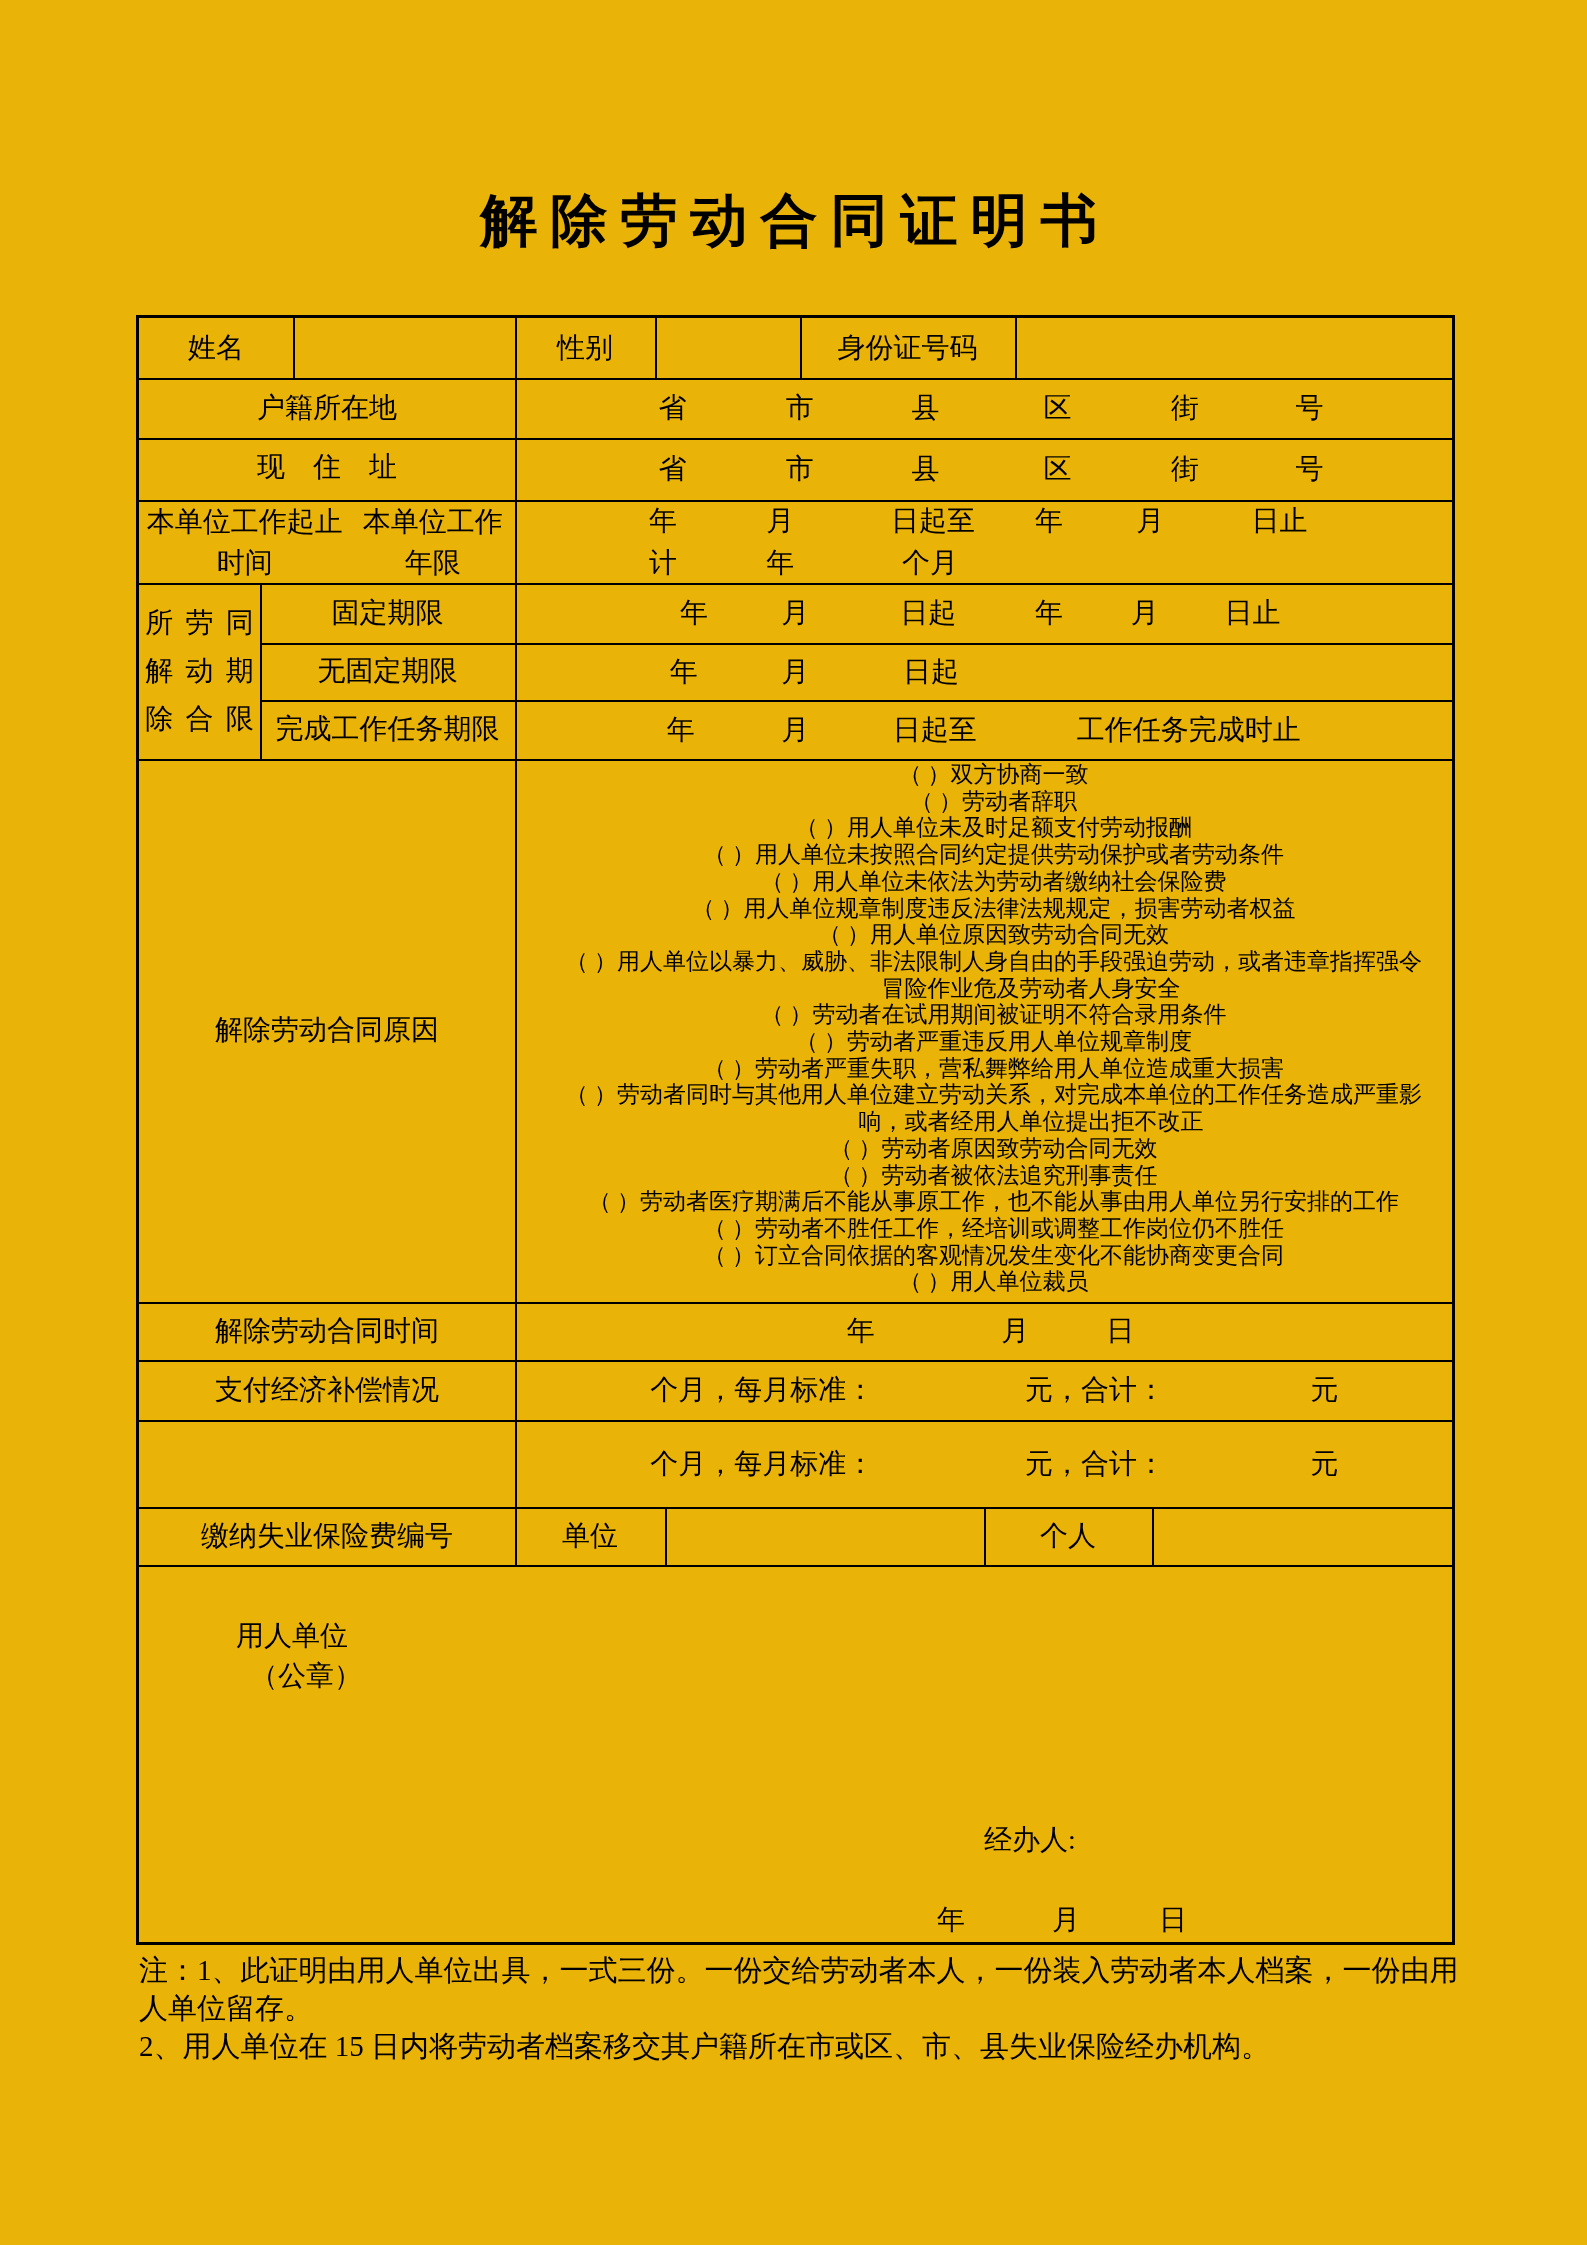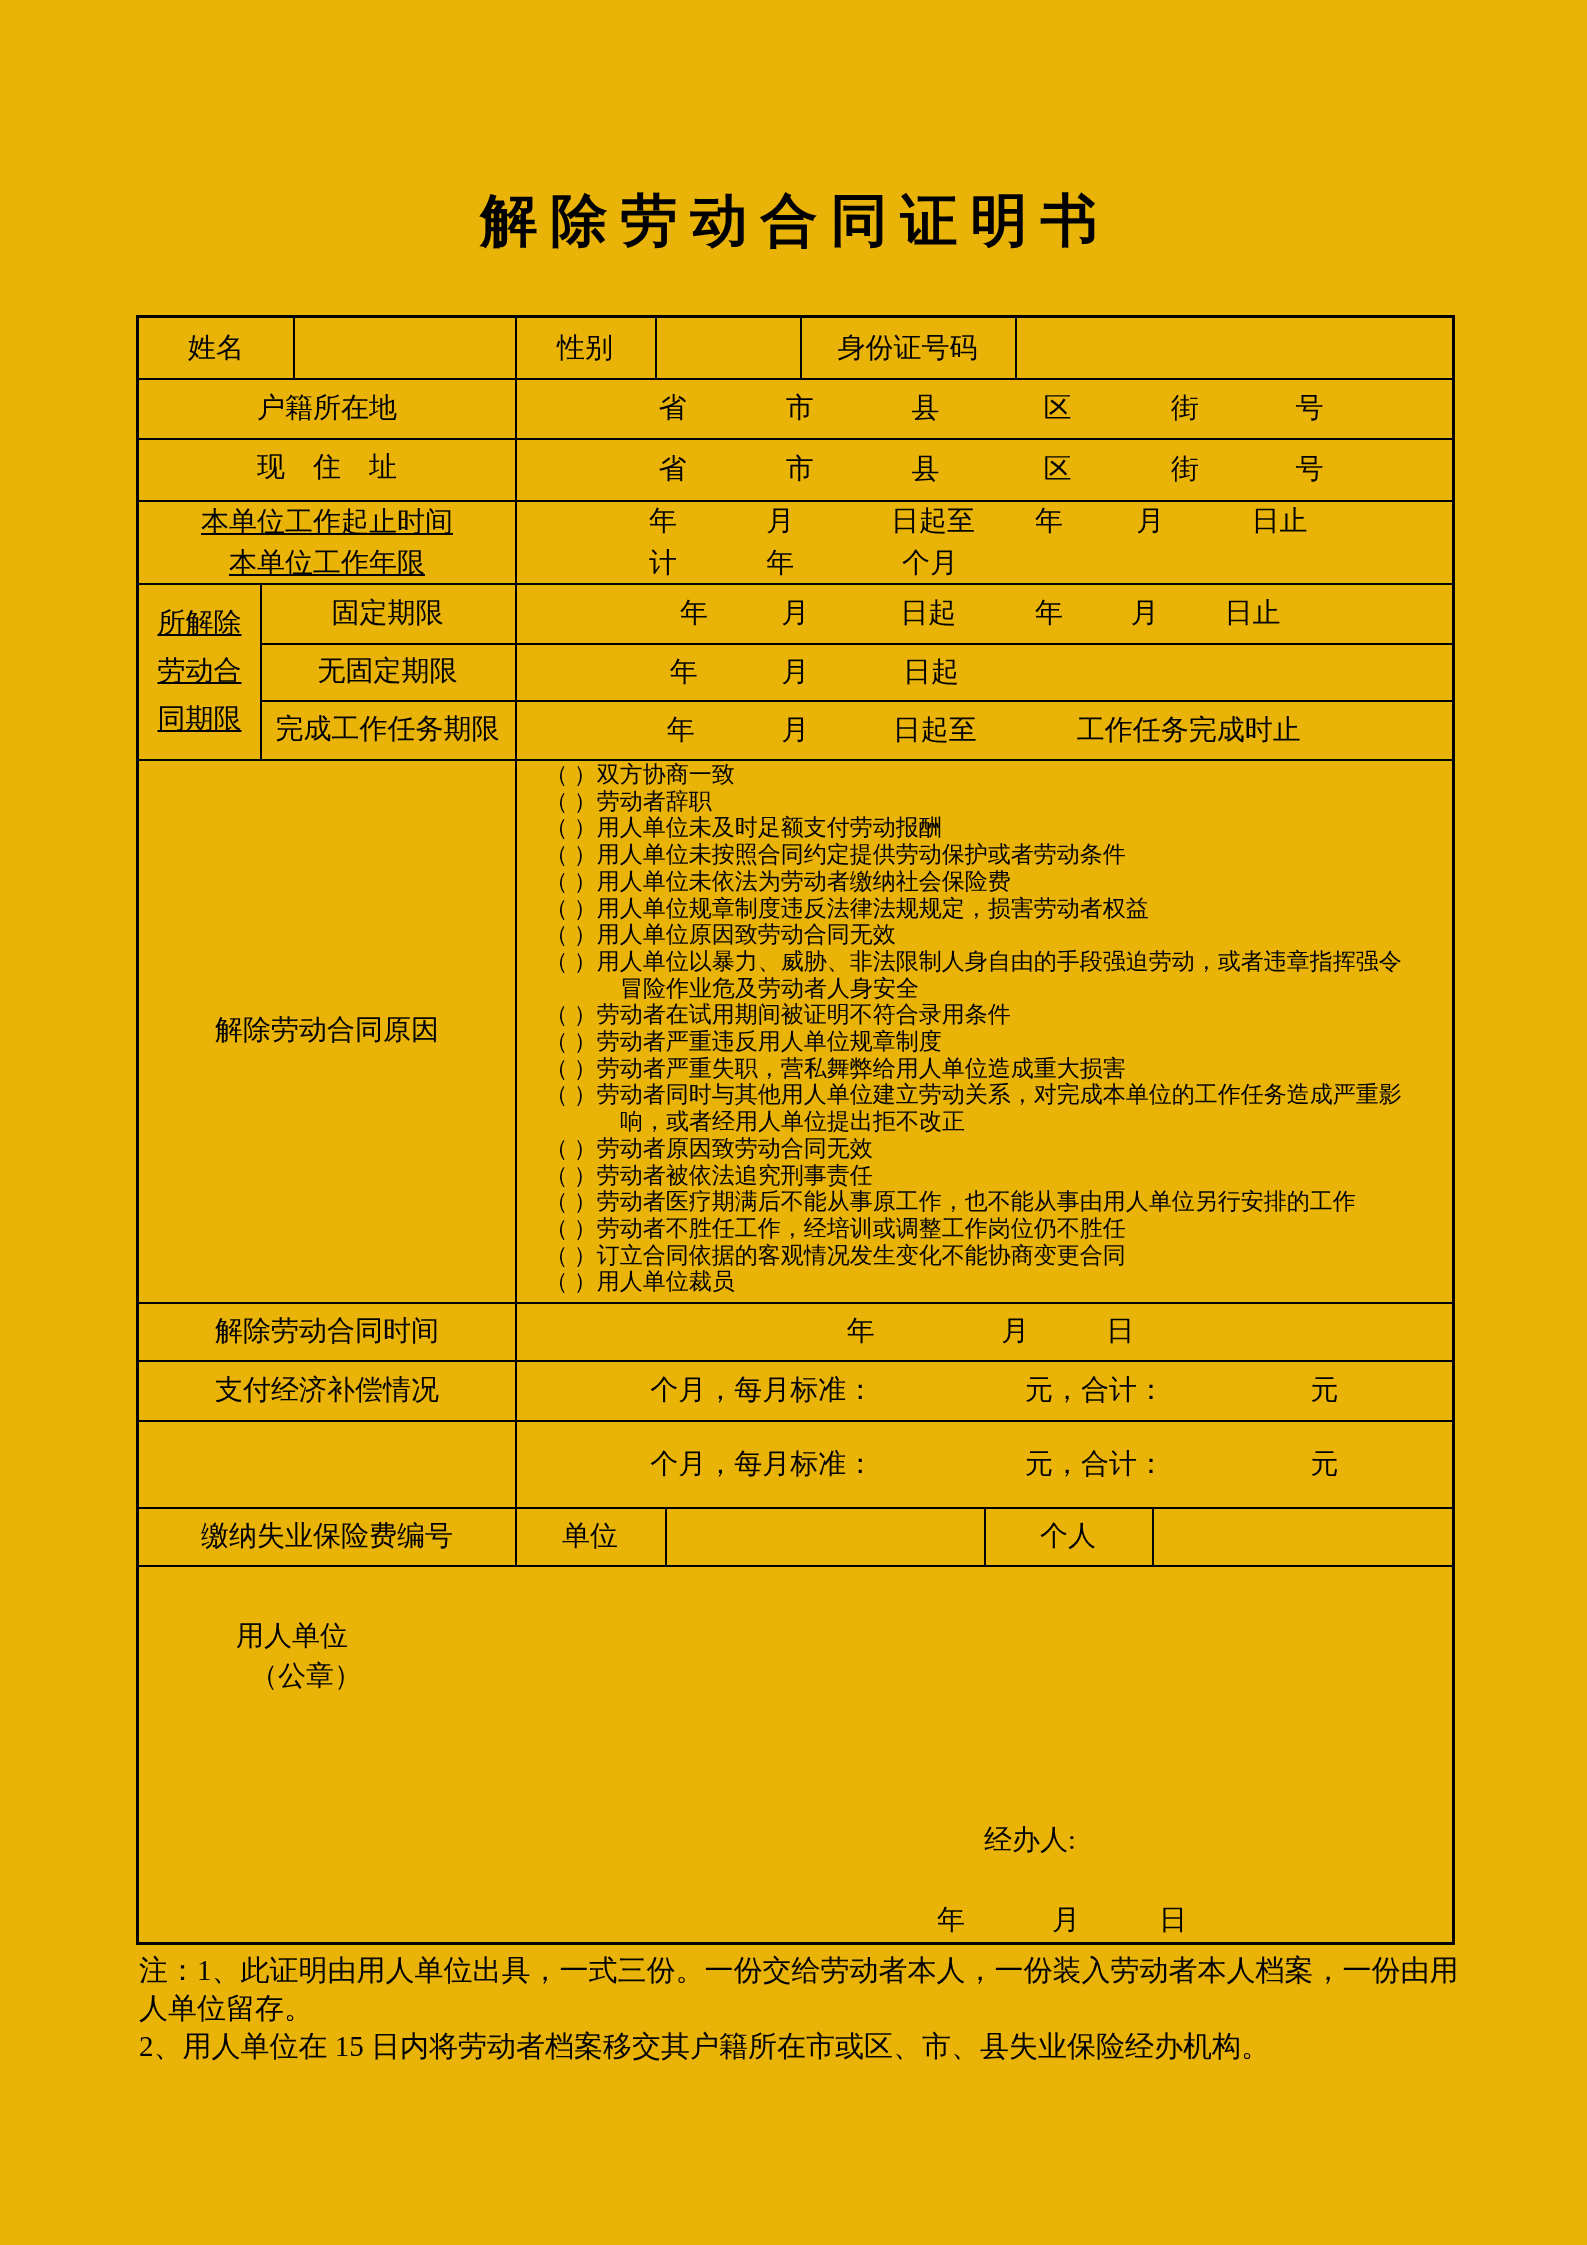--- a/index.html
+++ b/index.html
@@ -6,29 +6,29 @@
   body{font-family:"Liberation Serif","DejaVu Serif",serif;color:#000;}
   .page{position:relative;width:1587px;height:2245px;background:#eab308;overflow:hidden;}
   .doc-title{position:absolute;left:139px;top:183px;width:1313px;text-align:center;
              font-size:57px;font-weight:bold;letter-spacing:13px;white-space:nowrap;}
   .form-table{position:absolute;left:136px;top:315px;width:1319px;height:1630px;
               border:3px solid #000;box-sizing:border-box;}
   .hline{position:absolute;height:2px;background:#000;}
   .vline{position:absolute;width:2px;background:#000;}
   .cell{position:absolute;box-sizing:border-box;display:flex;align-items:center;
         justify-content:center;font-size:28px;line-height:1.3;text-align:center;}
-  .cell.col{flex-direction:column;text-decoration:underline;}
+  .cell.col{flex-direction:row;}
   .tokenbar{position:absolute;box-sizing:border-box;font-size:28px;}
   .tok{position:absolute;top:50%;transform:translate(-50%,-50%);white-space:nowrap;}
   .strip{position:absolute;left:0;right:0;}
   .term-label div{line-height:48px;}
   .two-line div{line-height:41px;}
   .reasons{position:absolute;left:376px;top:441px;width:937px;height:543px;
            box-sizing:border-box;padding:3px 10px 0 30px;font-size:23px;}
-  .reason-line{line-height:26.7px;white-space:nowrap;}
+  .reason-line{line-height:26.7px;white-space:nowrap;text-align:center;}
   .reason-line.cont{padding-left:75px;}
   .sig-area{position:absolute;left:0;top:1247px;width:1313px;height:377px;font-size:28px;}
   .sig-item{position:absolute;white-space:nowrap;}
   .notes{position:absolute;left:139px;top:1951px;width:1360px;font-size:29px;line-height:38px;}
   .notes div{white-space:nowrap;}
 </style>
 </head>
 <body>
 
 <div class="page">

